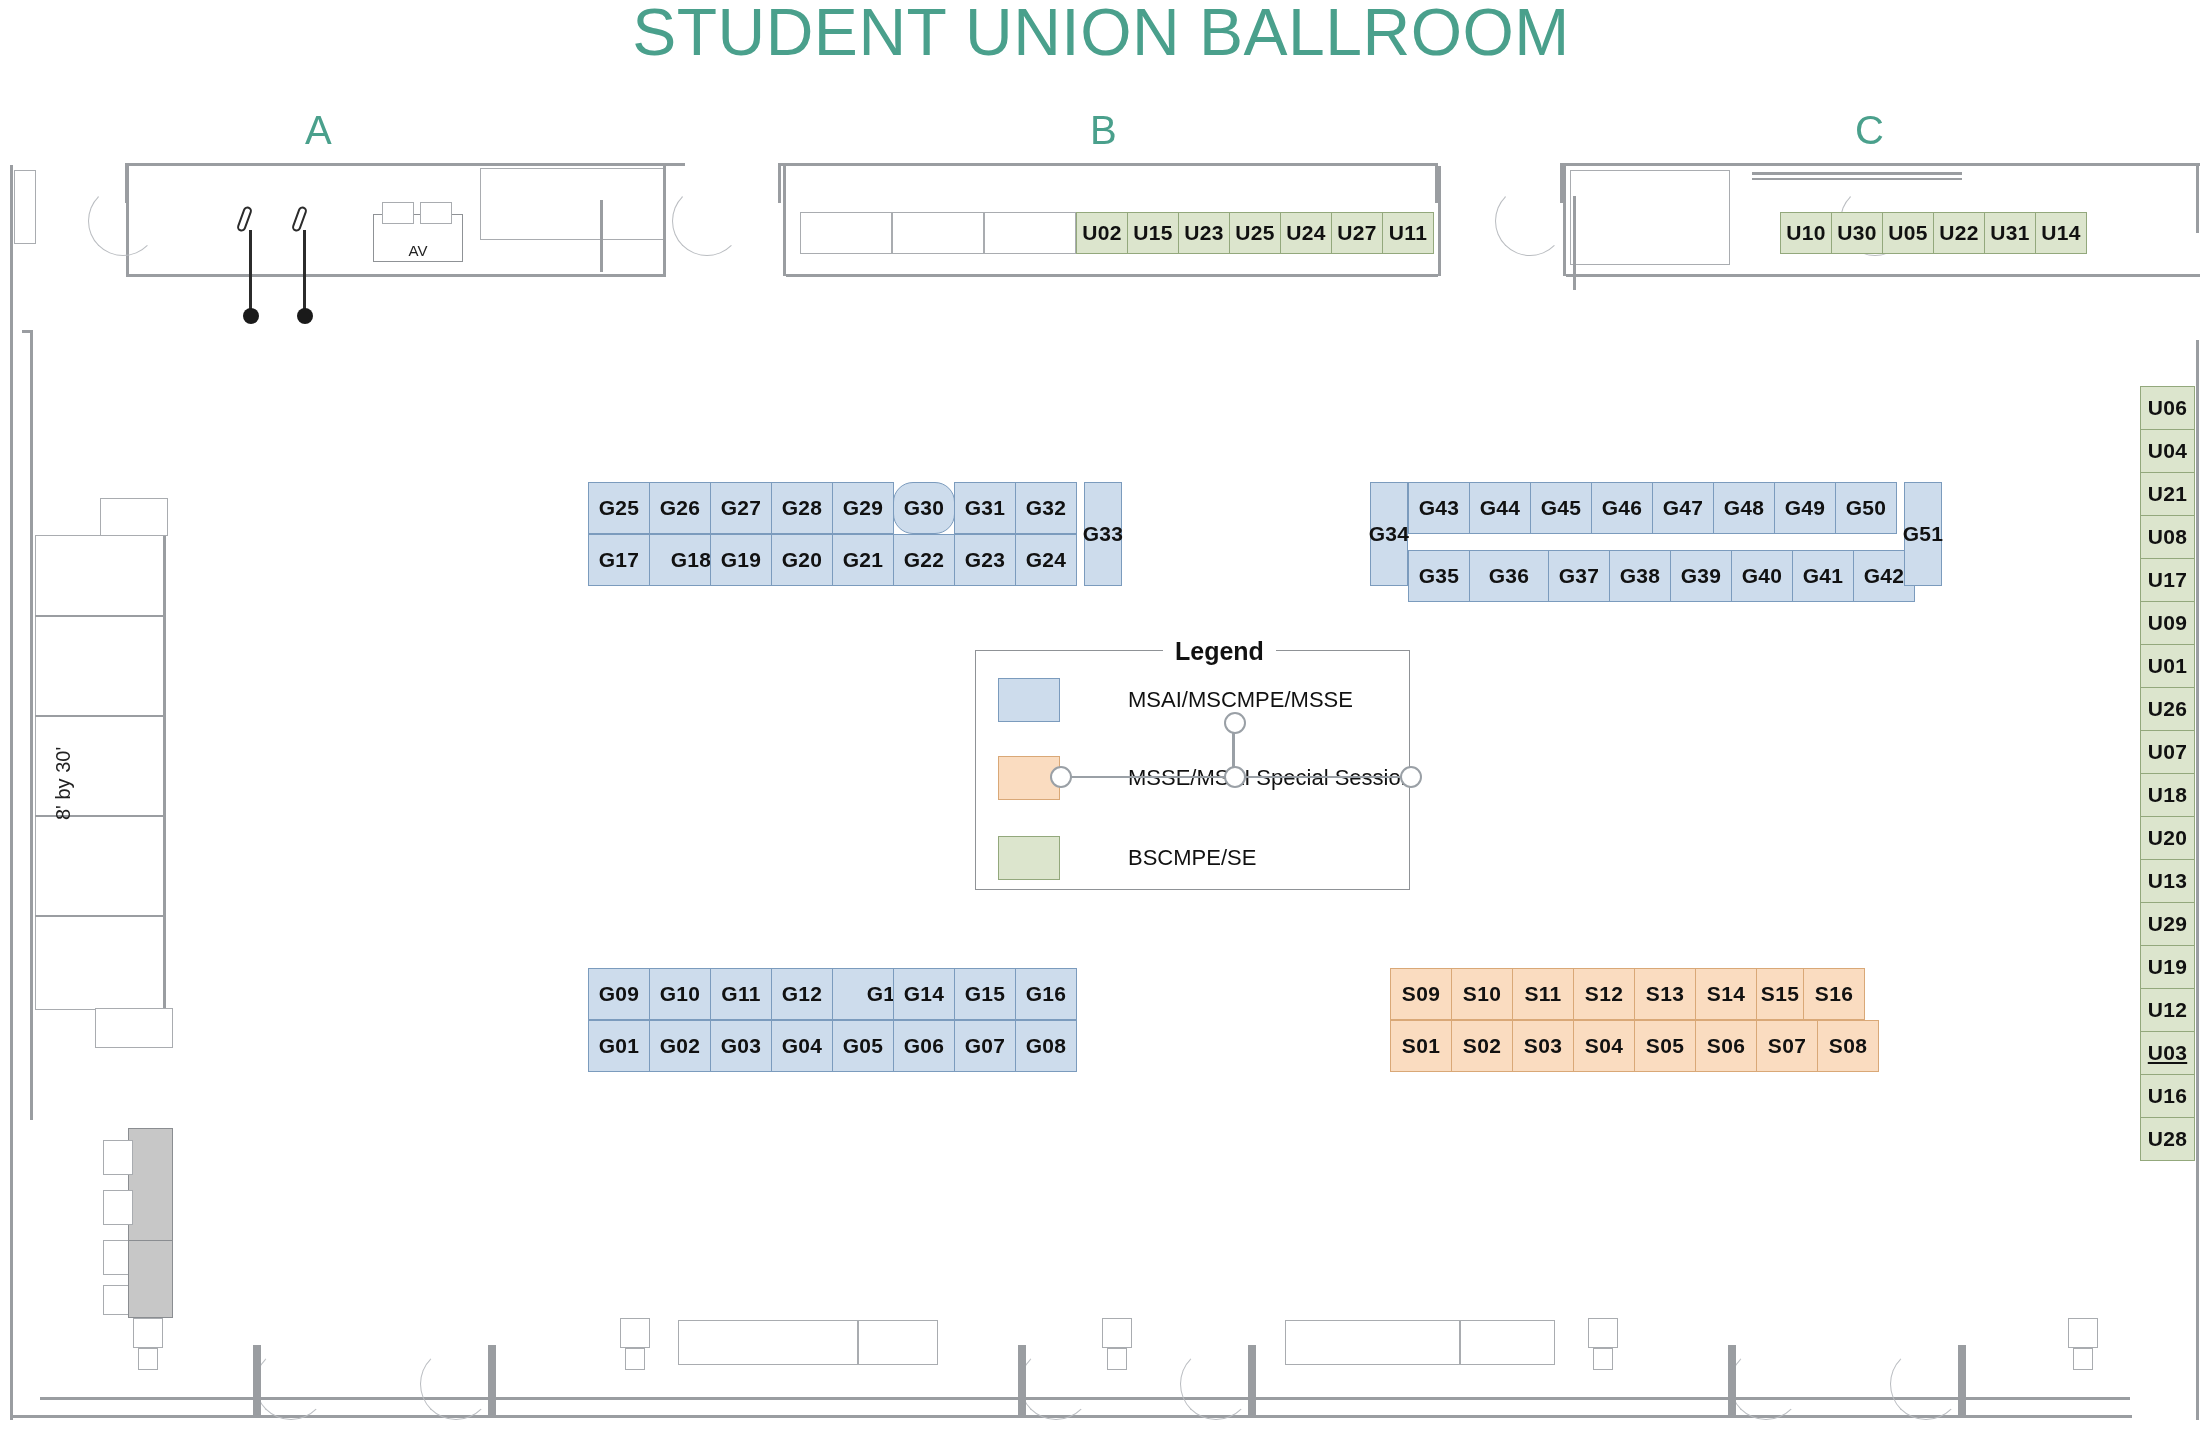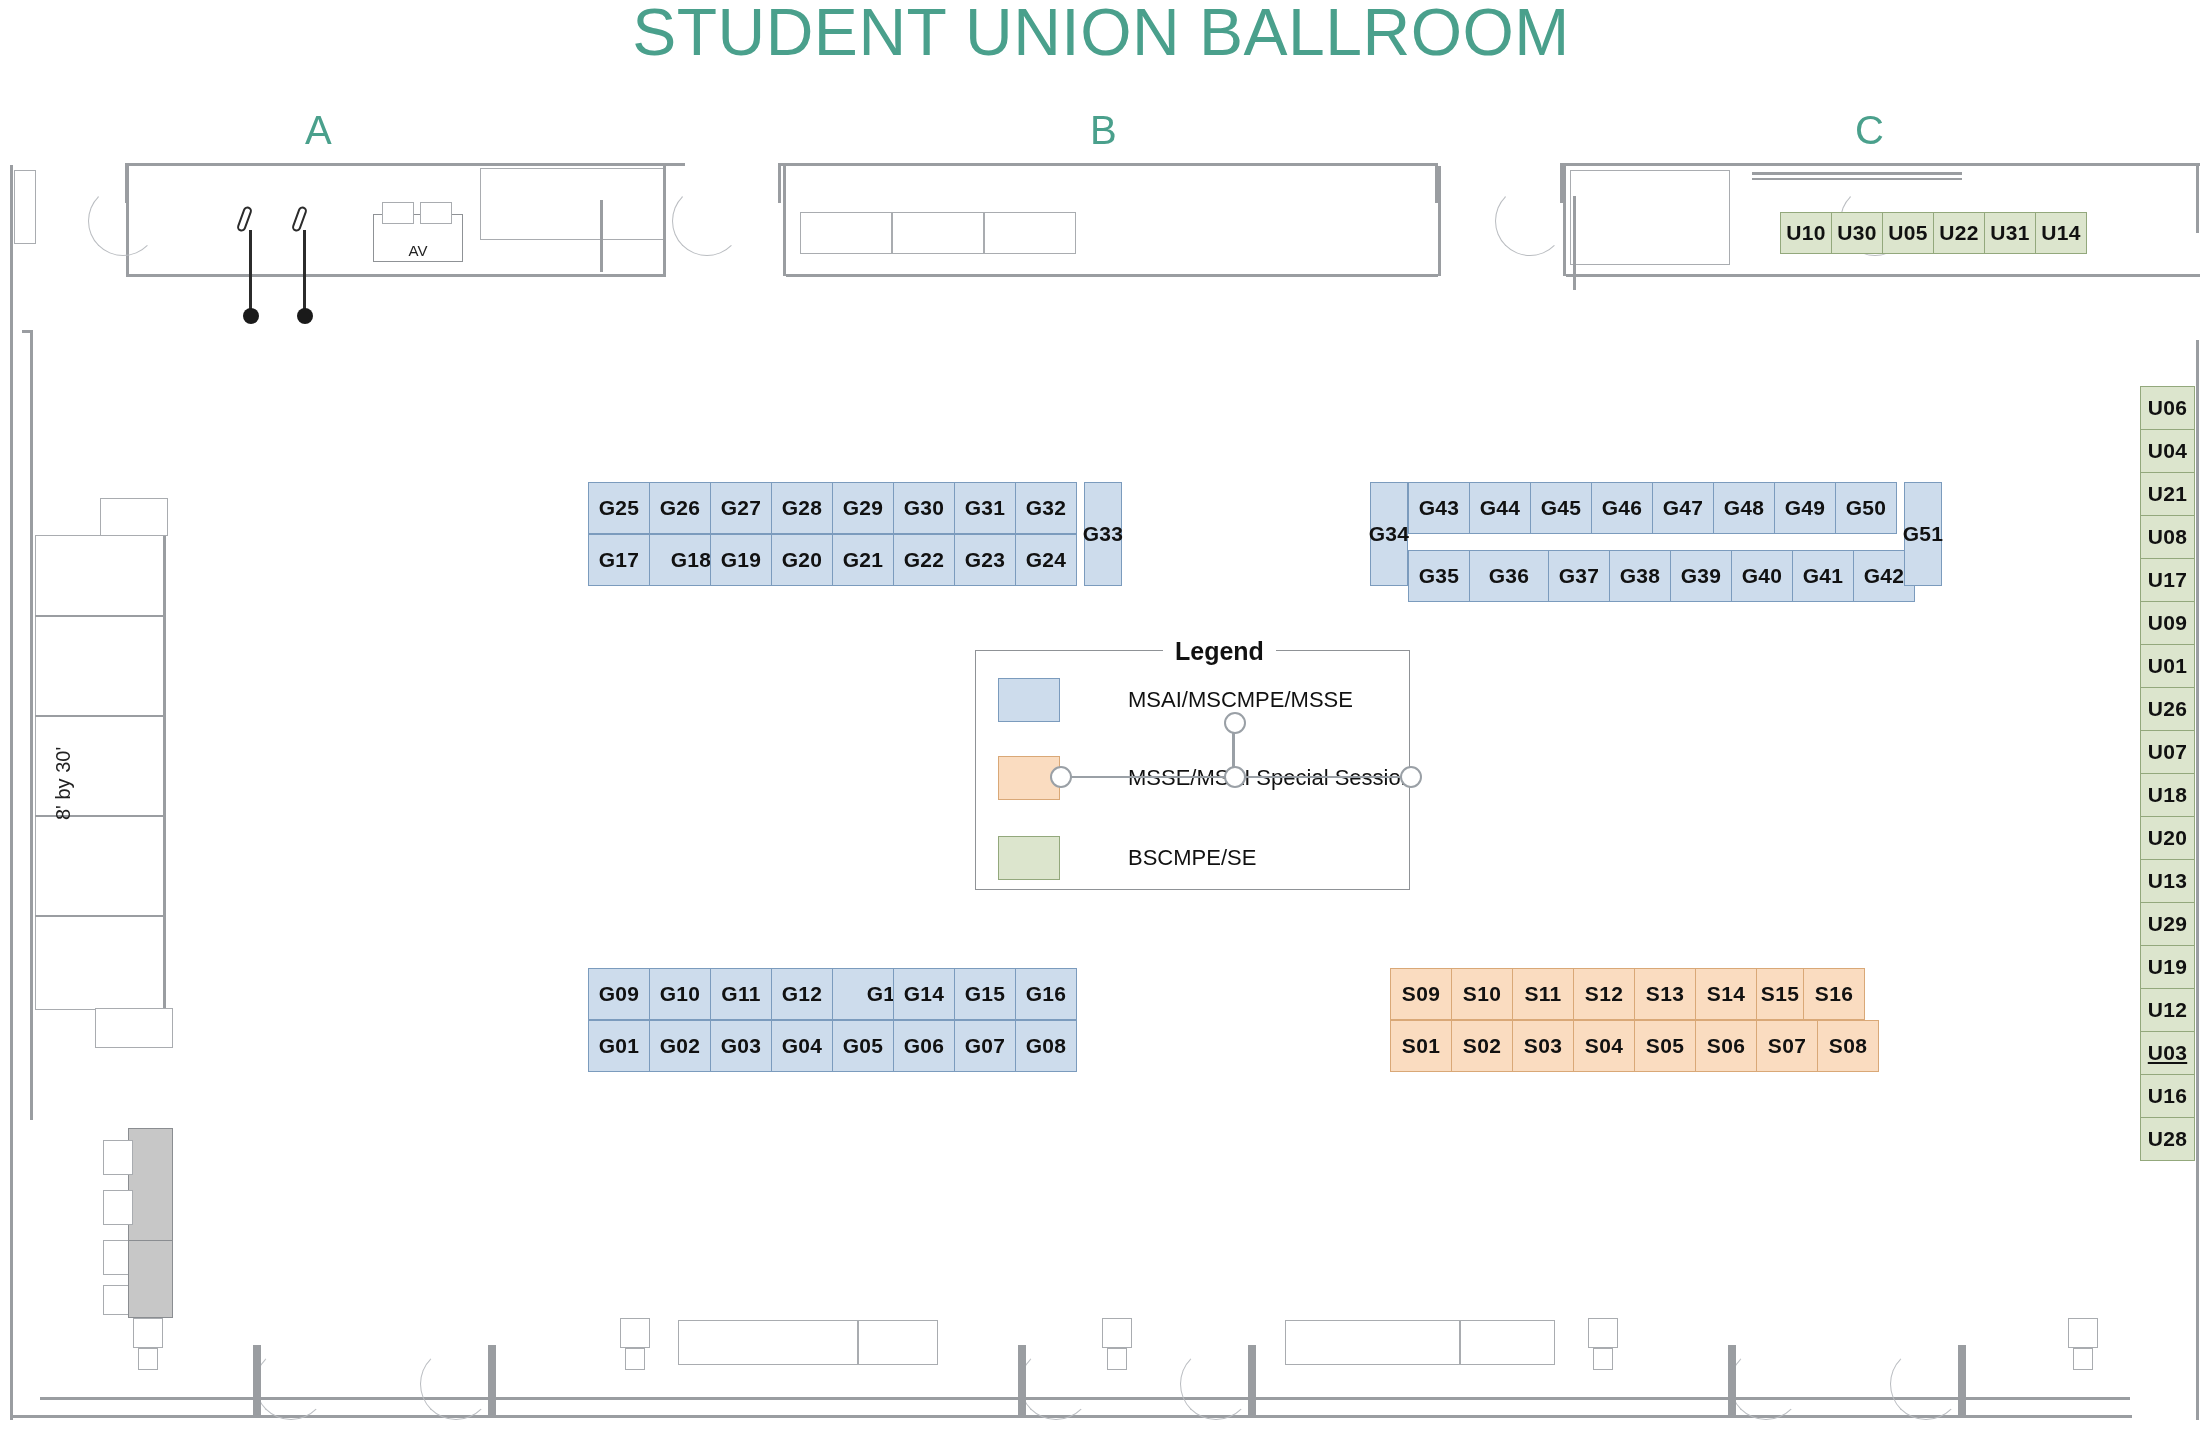--- a/index.html
+++ b/index.html
@@ -171,20 +171,29 @@
   <div class="mic-base" style="left:297px;top:308px;"></div>
 
   <div class="avbox" style="left:373px;top:214px;width:90px;height:48px;">AV</div>
   <div class="thin" style="left:382px;top:202px;width:32px;height:22px;"></div>
   <div class="thin" style="left:420px;top:202px;width:32px;height:22px;"></div>
 
   <div class="thin" style="left:800px;top:212px;width:92px;height:42px;"></div>
   <div class="thin" style="left:892px;top:212px;width:92px;height:42px;"></div>
   <div class="thin" style="left:984px;top:212px;width:92px;height:42px;"></div>
 
+  <div class="rowwrap" id="top-b-green" style="left:1076px;top:212px;">
+      <div class="cell green" style="width: 52px; height: 42px; margin-left: 0px;">U02</div>
+      <div class="cell green" style="width: 52px; height: 42px; margin-left: -1px;">U15</div>
+      <div class="cell green" style="width: 52px; height: 42px; margin-left: -1px;">U23</div>
+      <div class="cell green" style="width: 52px; height: 42px; margin-left: -1px;">U25</div>
+      <div class="cell green" style="width: 52px; height: 42px; margin-left: -1px;">U24</div>
+      <div class="cell green" style="width: 52px; height: 42px; margin-left: -1px;">U27</div>
+      <div class="cell green" style="width: 52px; height: 42px; margin-left: -1px;">U11</div>
+    </div>
 
   <div class="rowwrap" id="top-c-green" style="left:1780px;top:212px;">
       <div class="cell green" style="width: 52px; height: 42px; margin-left: 0px;">U10</div>
       <div class="cell green" style="width: 52px; height: 42px; margin-left: -1px;">U30</div>
       <div class="cell green" style="width: 52px; height: 42px; margin-left: -1px;">U05</div>
       <div class="cell green" style="width: 52px; height: 42px; margin-left: -1px;">U22</div>
       <div class="cell green" style="width: 52px; height: 42px; margin-left: -1px;">U31</div>
       <div class="cell green" style="width: 52px; height: 42px; margin-left: -1px;">U14</div>
     </div>
 
@@ -209,21 +218,21 @@
       <div class="cell green" style="width: 55px; height: 44px; margin-top: -1px;">U28</div>
     </div>
 
   <div style="position:absolute;left:588px;top:482px;">
     <div class="rowwrap" id="g-ul-top" style="left:0;top:0;">
         <div class="cell blue" style="width: 62px; height: 52px; margin-left: 0px;">G25</div>
         <div class="cell blue" style="width: 62px; height: 52px; margin-left: -1px;">G26</div>
         <div class="cell blue" style="width: 62px; height: 52px; margin-left: -1px;">G27</div>
         <div class="cell blue" style="width: 62px; height: 52px; margin-left: -1px;">G28</div>
         <div class="cell blue" style="width: 62px; height: 52px; margin-left: -1px;">G29</div>
-        <div class="cell blue" style="width: 62px; height: 52px; margin-left: -1px;">G30</div>
+        <div class="cell blue" style="width: 62px; height: 52px; margin-left: -1px; border-radius: 20px;">G30</div>
         <div class="cell blue" style="width: 62px; height: 52px; margin-left: -1px;">G31</div>
         <div class="cell blue" style="width: 62px; height: 52px; margin-left: -1px;">G32</div>
       </div>
     <div class="rowwrap" id="g-ul-bottom" style="left:0;top:52px;">
         <div class="cell blue" style="width: 62px; height: 52px; margin-left: 0px;">G17</div>
         <div class="cell blue" style="width: 62px; height: 52px; margin-left: -1px; padding-left: 22px;">G18</div>
         <div class="cell blue" style="width: 62px; height: 52px; margin-left: -1px;">G19</div>
         <div class="cell blue" style="width: 62px; height: 52px; margin-left: -1px;">G20</div>
         <div class="cell blue" style="width: 62px; height: 52px; margin-left: -1px;">G21</div>
         <div class="cell blue" style="width: 62px; height: 52px; margin-left: -1px;">G22</div>

